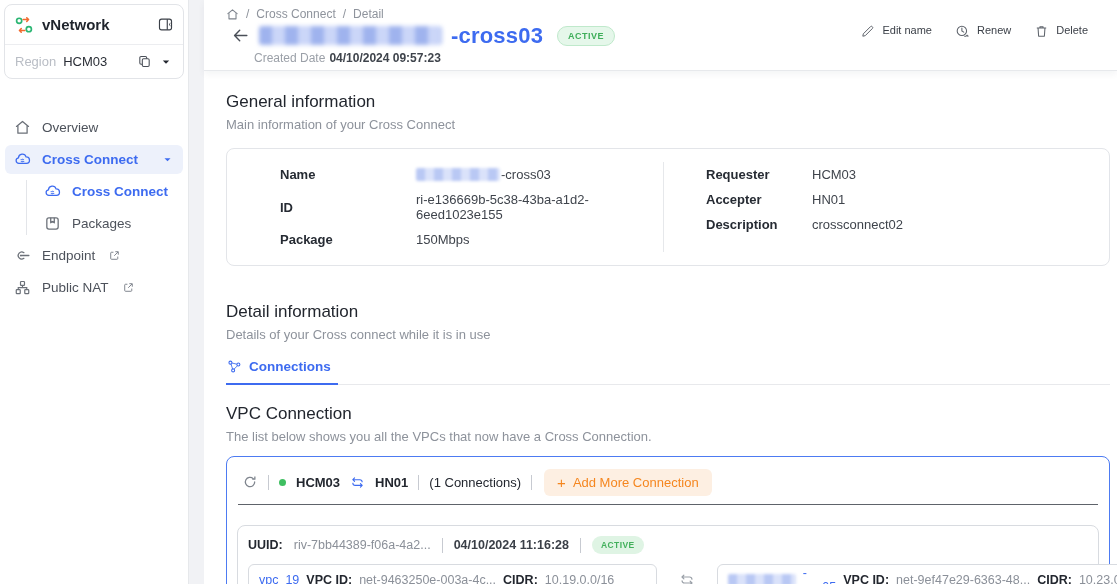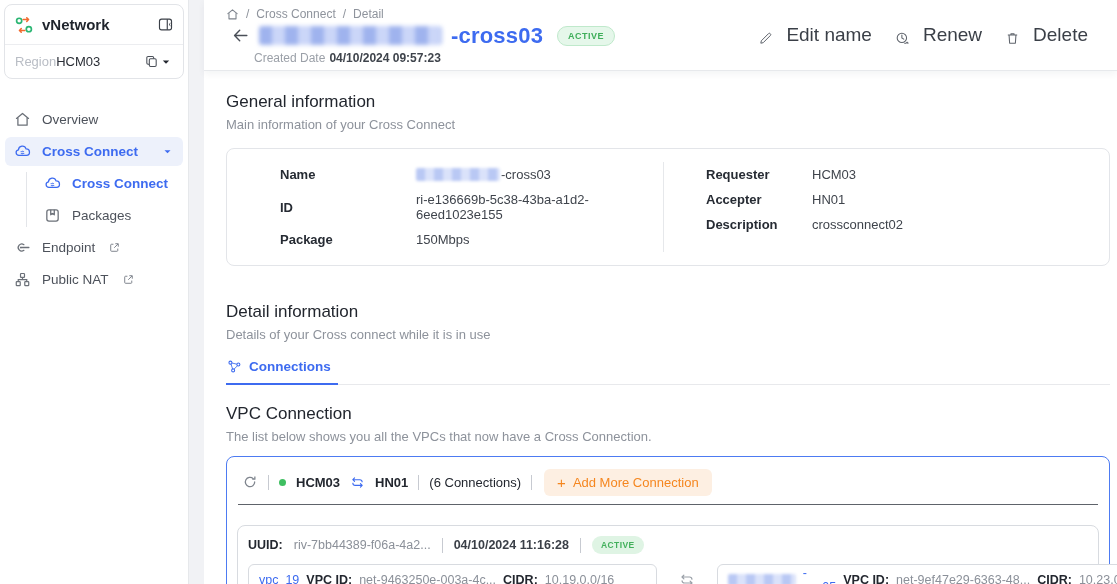--- a/index.html
+++ b/index.html
@@ -1,25 +1,25 @@
 <!DOCTYPE html>
 <html><head>
 <meta charset="utf-8">
 <style>
   html,body{margin:0;padding:0}
   .page{position:relative;width:1117px;height:584px;background:#F1F2F5;font-family:"Liberation Sans",sans-serif;overflow:hidden}
   svg{display:block}
 
   
   .sidebar{position:absolute;left:0;top:0;bottom:0;width:189px;background:#fff;border-right:1px solid #E6E8EB;box-sizing:border-box}
-  .side-card{margin:4px 4px 8px 4px;border:1px solid #E2E4E8;border-radius:8px;background:#fff}
+  .side-card{margin:4px 4px 16px 4px;border:1px solid #E2E4E8;border-radius:8px;background:#fff}
   .logo-row{display:flex;align-items:center;gap:8px;height:39px;padding:0 9px;border-bottom:1px solid #ECEDF0}
   .logo-name{font-size:15px;font-weight:700;color:#1F242C;flex:1}
   .collapse-btn{color:#3A3F47;cursor:pointer}
-  .region-row{display:flex;align-items:center;height:33px;padding:0 10px;font-size:13px}
+  .region-row{display:flex;align-items:center;height:33px;padding:0 10px;gap:7px;font-size:13px}
   .region-label{color:#B9BDC5}
   .region-value{color:#2A2E36;flex:1}
   .icon-btn{color:#4A4F58;cursor:pointer}
   .menu{padding:15px 5px 0}
   .m-item{display:flex;align-items:center;gap:11px;height:29px;padding:0 9px;margin:3px 0;border-radius:6px;font-size:13.5px;color:#4D525B;cursor:pointer}
   .m-item .mi{width:17px;height:17px;color:#6B7078;flex:none}
   .m-item.active-parent{background:#EDF1FB;color:#3D6BF0;font-weight:700}
   .m-item.active-parent .mi{color:#3D6BF0}
   .m-caret{margin-left:auto;color:#3D6BF0}
   .m-sub{position:relative;margin:0 0 0 16px}
@@ -36,21 +36,21 @@
   .crumb-home{color:#7D838C}
   .crumb{cursor:pointer}
   .title-row{display:flex;align-items:center;gap:9px;padding-left:27px;margin-top:1px;height:27px}
   .back{color:#4A4F58;cursor:pointer}
   .blur-name{width:183px;height:19px;border-radius:3px;background:repeating-linear-gradient(90deg,#9FB3EE 0 13px,#CBD6F8 13px 26px),repeating-linear-gradient(0deg,rgba(255,255,255,.45) 0 4px,rgba(110,140,235,.30) 4px 9px);filter:blur(2px)}
   .page-title{font-size:22px;font-weight:700;color:#3D6BF0;letter-spacing:.2px}
   .badge-lg{background:#E5F7EA;border:1px solid #BFE9CB;color:#3FAE5A;font-size:9px;font-weight:700;letter-spacing:.5px;padding:4px 10px;border-radius:11px;margin-left:5px}
   .created{padding-left:50px;margin-top:2px;font-size:12px;color:#9BA0A8}
   .created-val{color:#3F444C;font-weight:700;margin-left:4px}
   .actions{position:absolute;top:24px;right:29px;display:flex;gap:23px;align-items:center}
-  .action{display:flex;align-items:flex-end;gap:13px;font-size:19px;color:#3A3F47;cursor:pointer}
+  .action{display:flex;align-items:flex-start;gap:7px;font-size:11px;color:#3A3F47;cursor:pointer}
   .action .ai{width:15px;height:15px;color:#5F646C}
 
   .content{padding:0 7px 0 22px}
   .sec-title{font-size:17px;font-weight:500;color:#22262E}
   .sec-sub{margin-top:5px;font-size:13px;color:#8D929B}
   .mt-gen{margin-top:21px}
   .mt-det{margin-top:36px}
   .mt-vpc{margin-top:19px}
 
   .info-card{margin-top:16px;border:1px solid #E3E5E9;border-radius:8px;display:flex;padding:13px 0;background:#fff;box-sizing:border-box}
@@ -323,21 +323,21 @@
           <span class="vsep"></span>
           <span class="dot"></span>
           <span class="site">HCM03</span>
           <span class="swap-blue">
             <svg viewBox="0 0 24 24" width="15" height="15">
                 <path d="M7.3 4.7 4.5 7.5l2.8 2.8M4.8 7.5h11a3.6 3.6 0 0 1 3.6 3.4M16.7 19.3l2.8-2.8-2.8-2.8M19.2 16.5h-11a3.6 3.6 0 0 1-3.6-3.4" fill="none" stroke="currentColor" stroke-width="1.8" stroke-linecap="round" stroke-linejoin="round"></path>
               </svg>
           </span>
           <span class="site">HN01</span>
           <span class="vsep"></span>
-          <span class="count">(6 Connections)</span>
+          <span class="count">(1 Connections)</span>
           <span class="vsep"></span>
           <span class="add-btn">
             <span class="add-plus">+</span>
             <span>Add More Connection</span>
           </span>
         </div>
         <div class="toolbar-divider"></div>
 
         <div class="conn-card">
           <div class="uuid-row">

